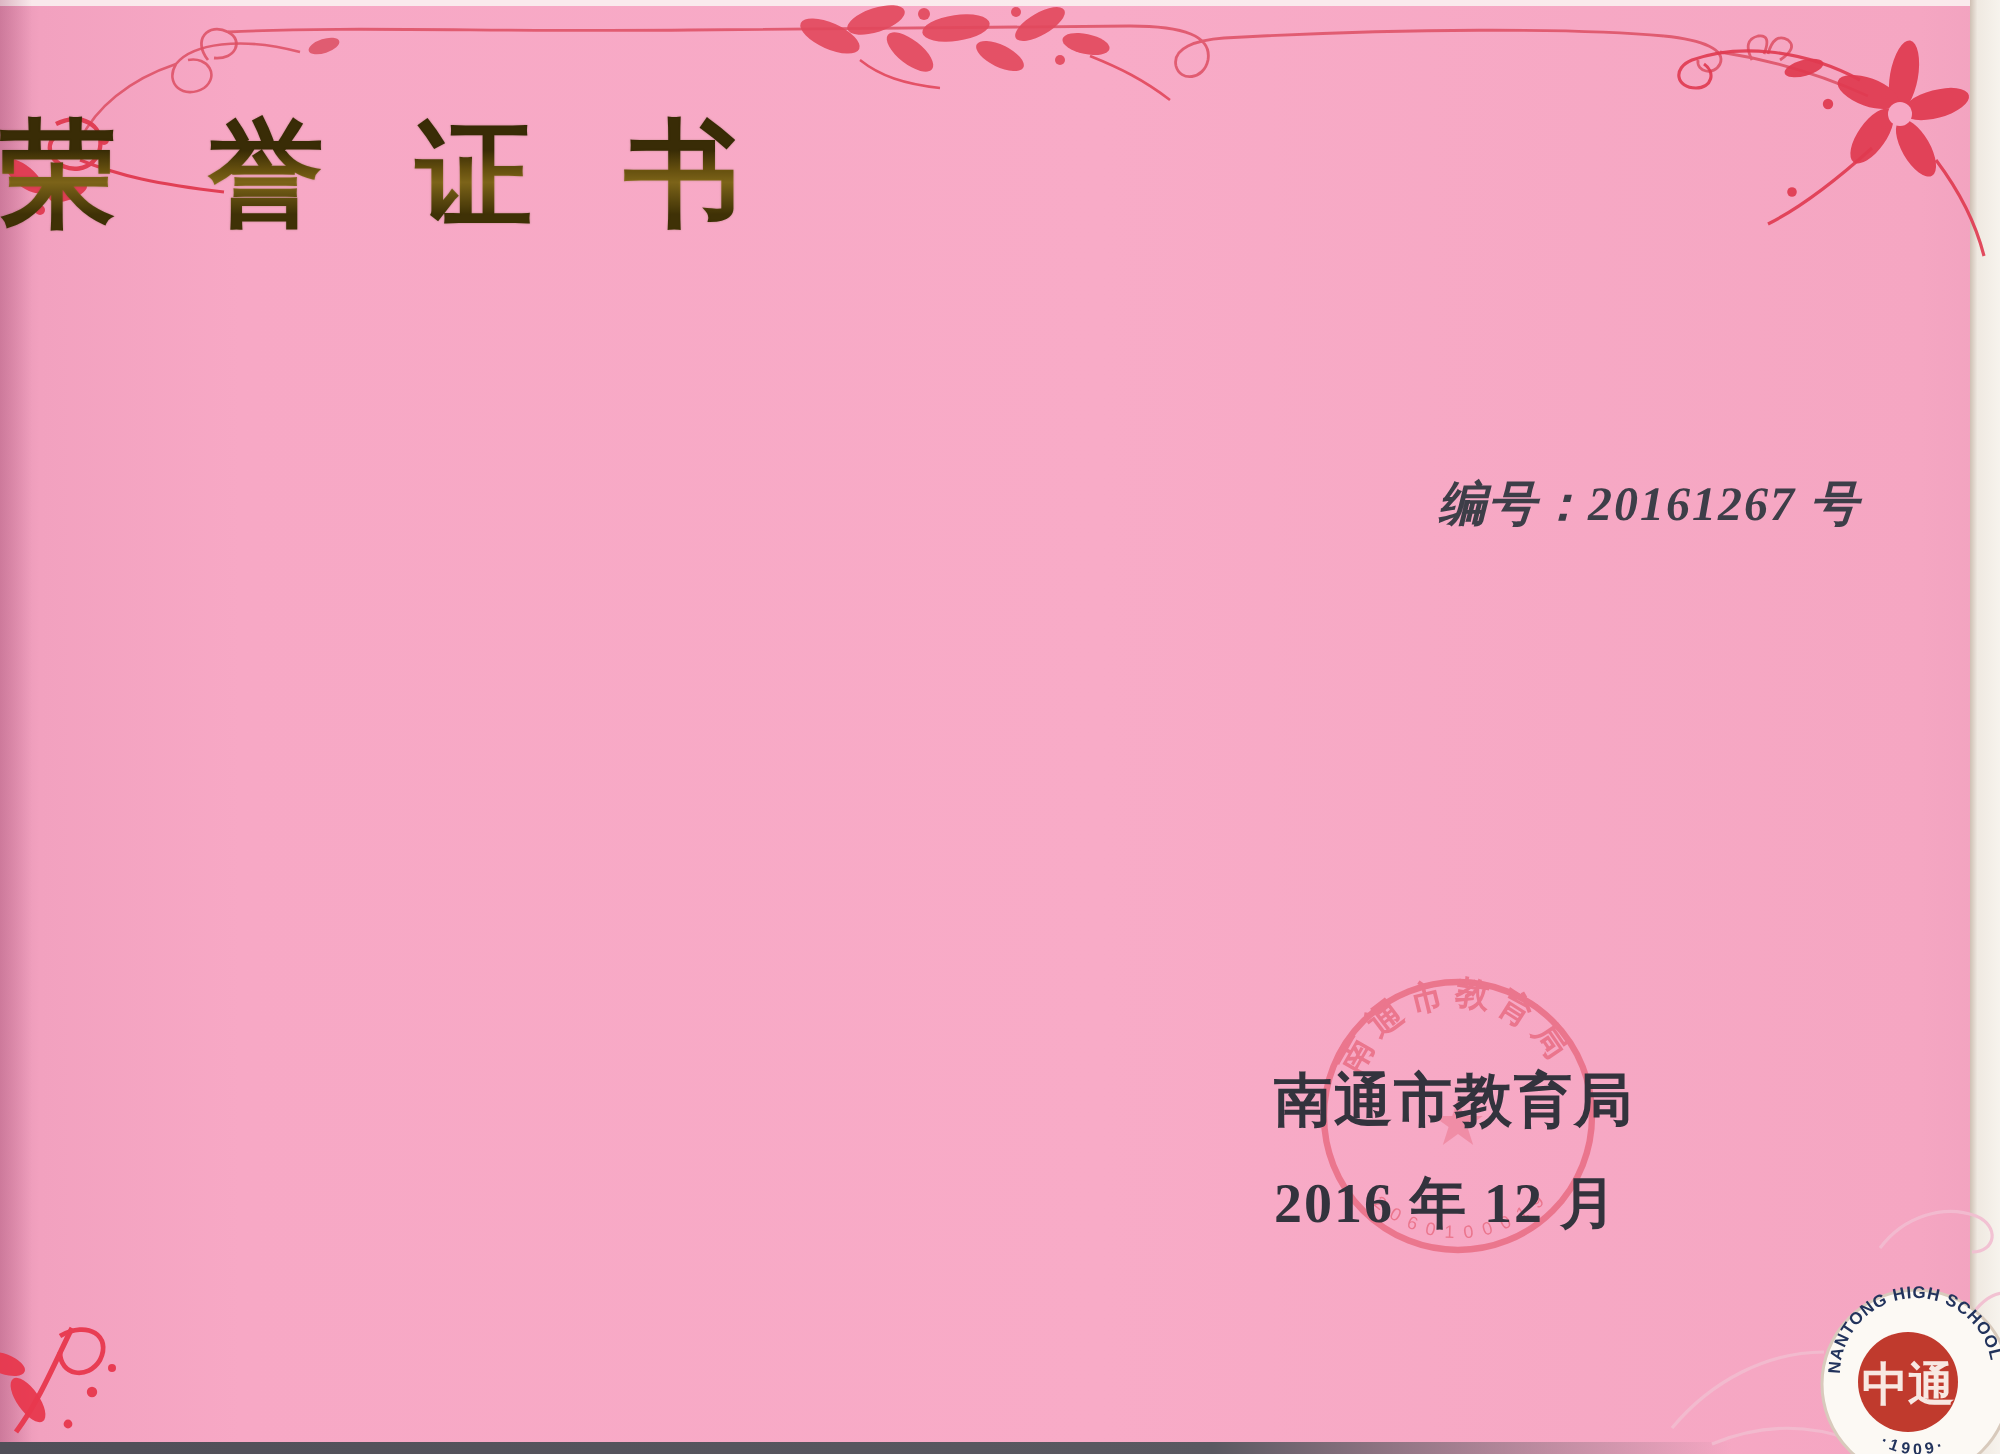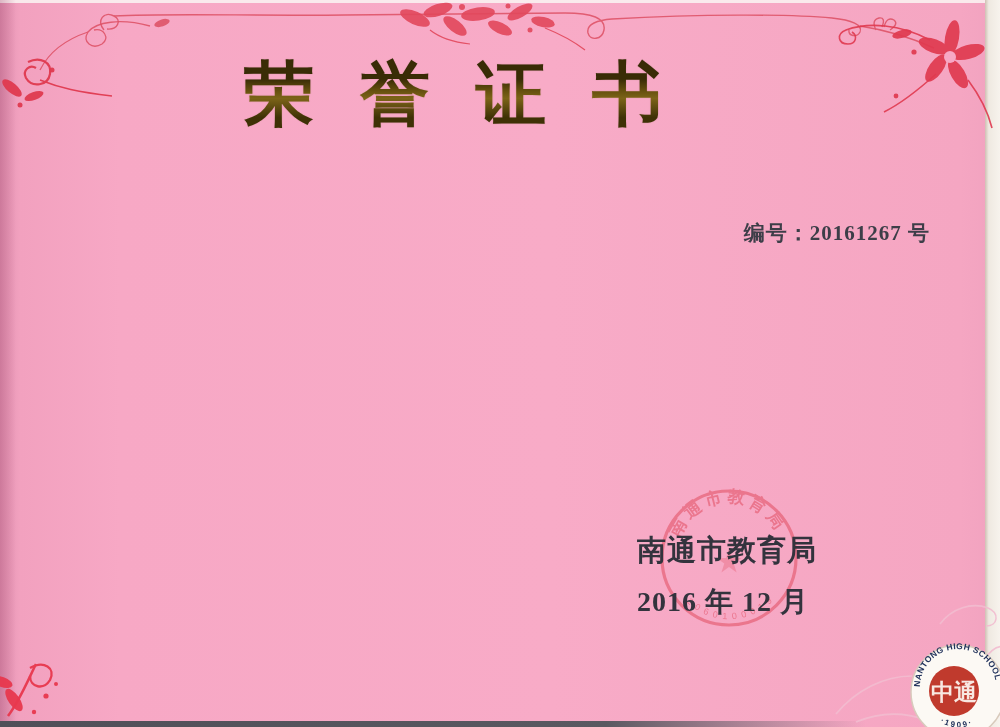--- a/index.html
+++ b/index.html
@@ -27,32 +27,32 @@
     position: absolute; left: 0; top: 0; width: 16px; height: 727px;
     background: linear-gradient(90deg, rgba(150,55,95,0.28), rgba(150,55,95,0));
   }
 
   svg.deco { position: absolute; left: 0; top: 0; width: 1000px; height: 727px; }
   svg.deco text { font-family: "Liberation Sans", sans-serif; }
   svg.deco text.cjk { font-family: "Liberation Serif", "DejaVu Serif", serif; }
 
   .cert-title {
     position: absolute; left: 0; top: 56px; width: 952px;
-    text-align: center; font-size: 70px; font-weight: bold;
+    font-size: 58px; font-weight: bold;
     letter-spacing: 46px; line-height: 1.1;
     color: #5a4609;
     background: linear-gradient(180deg, #33270530%, #775d12 45%, #9a7c22 55%, #3c2f05 80%);
     background: linear-gradient(180deg, #332705 30%, #775d12 45%, #9a7c22 55%, #3c2f05 80%);
     -webkit-background-clip: text; background-clip: text;
     -webkit-text-fill-color: transparent;
     text-shadow: 0 0 1px rgba(70,54,8,0.35);
   }
   .serial {
-    position: absolute; top: 219px; right: 70px;
-    font-size: 21px; letter-spacing: 1px; color: #3d3e48; font-weight: bold;
+    position: absolute; top: 236px; right: 70px;
+    font-size: 24px; letter-spacing: 1px; color: #3d3e48; font-weight: bold; font-style: italic;
   }
   .body-text {
     position: absolute; left: 40px; top: 322px; width: 884px;
     font-size: 40px; line-height: 69px; color: #34343e; font-weight: bold;
   }
   .body-text .line1 { display: block; padding-left: 80px; }
   .body-text .line2 { display: block; }
   .issuer {
     position: absolute; left: 637px; top: 531px;
     font-size: 29px; letter-spacing: 1px; color: #33333d; font-weight: bold;

